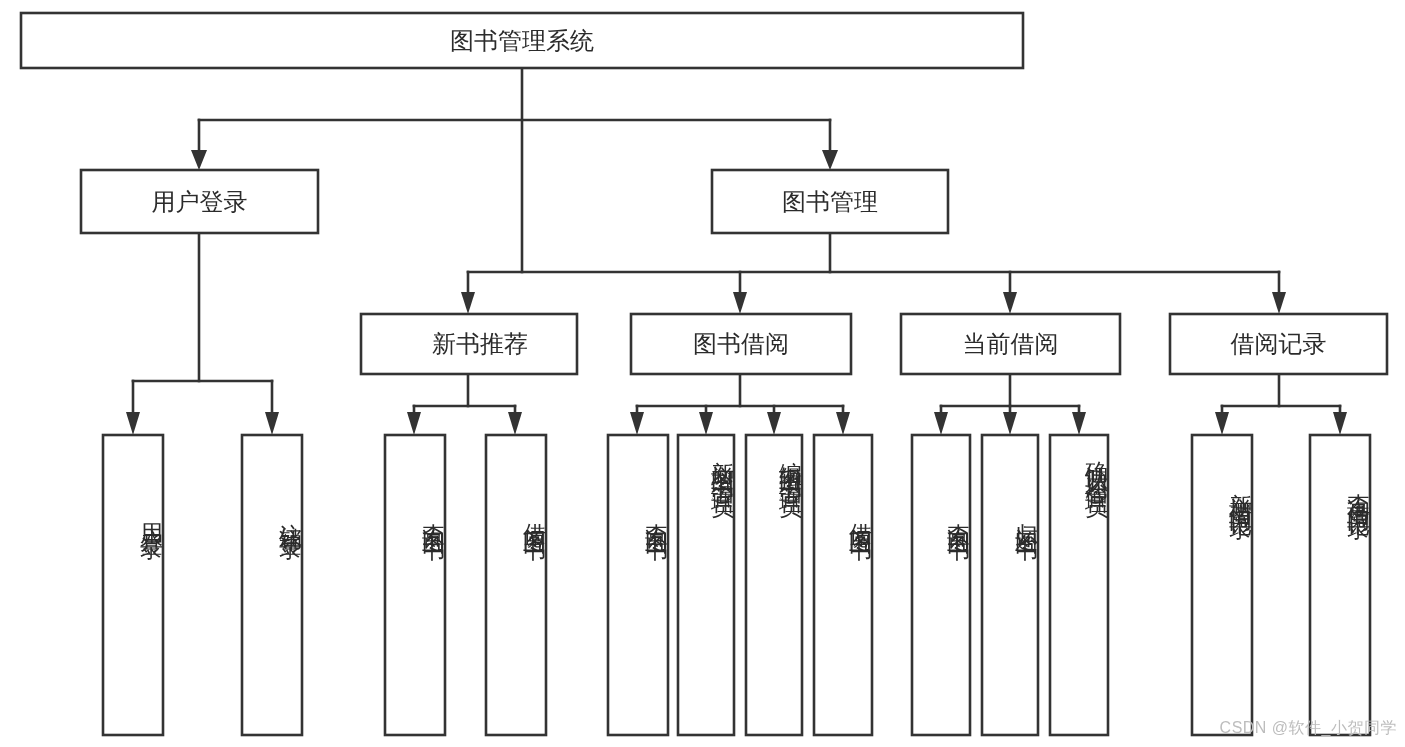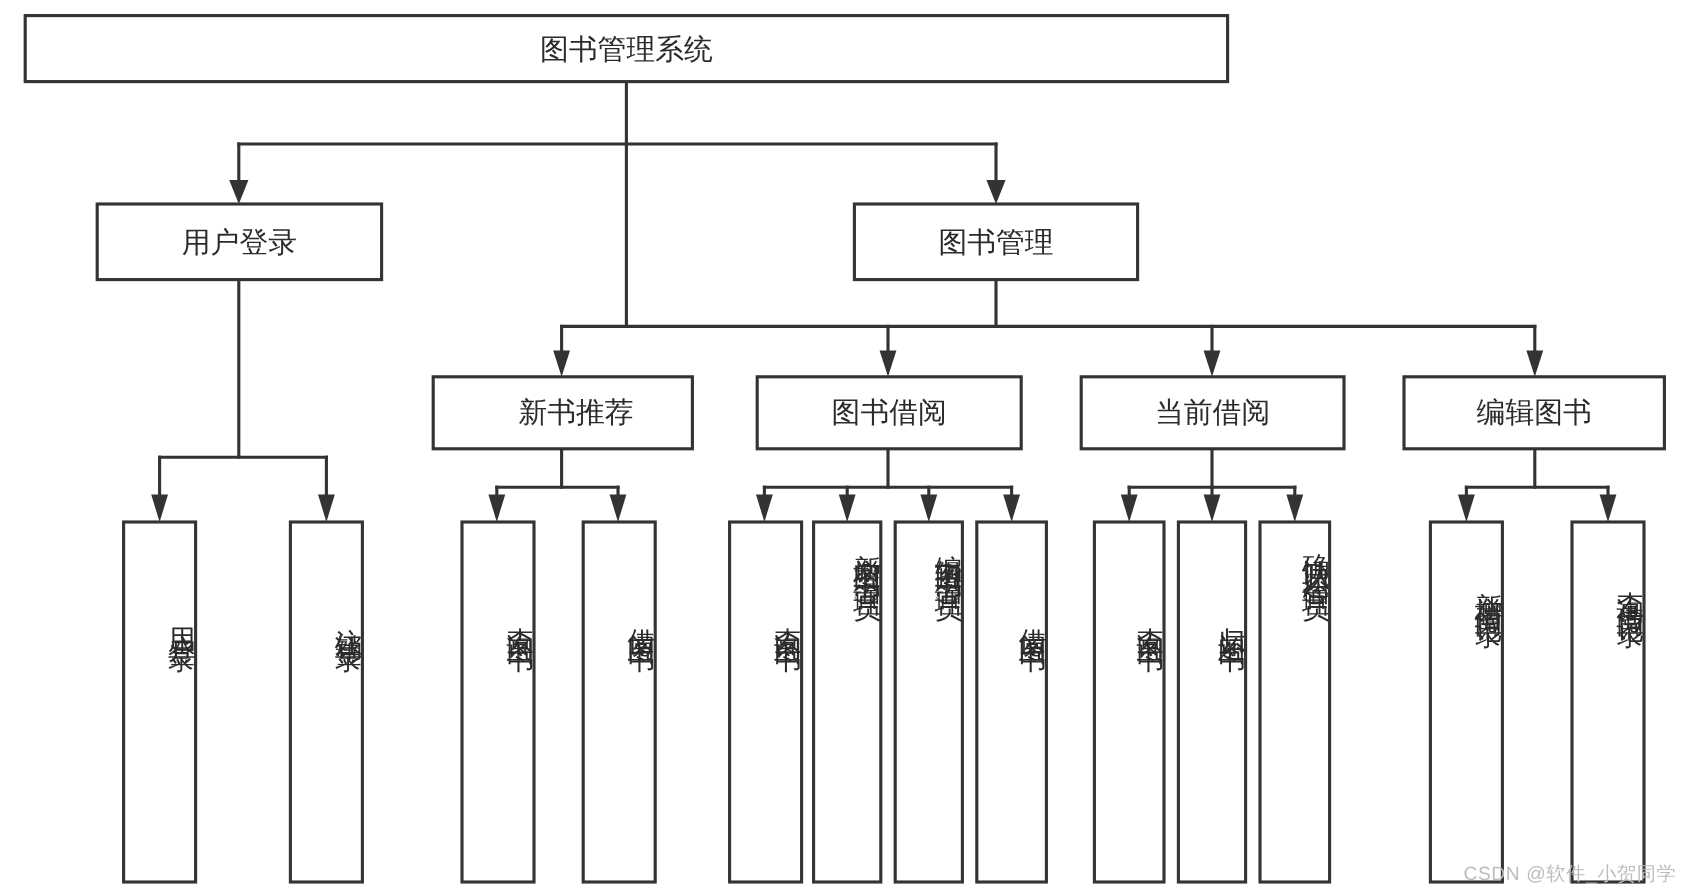--- a/index.html
+++ b/index.html
@@ -200,21 +200,21 @@
   </svg>
 
   <div class="htext" style="left:21px; top:13px; width:1002px; height:55px;">图书管理系统</div>
 
   <div class="htext" style="left:81px; top:170px; width:237px; height:63px;">用户登录</div>
   <div class="htext" style="left:712px; top:170px; width:236px; height:63px;border-radius:17px;">图书管理</div>
 
   <div class="htext" style="left:372px; top:314px; width:216px; height:60px;">新书推荐</div>
   <div class="htext" style="left:631px; top:314px; width:220px; height:60px;">图书借阅</div>
   <div class="htext" style="left:901px; top:314px; width:219px; height:60px;">当前借阅</div>
-  <div class="htext" style="left:1170px; top:314px; width:217px; height:60px;">编辑图书</div>
+  <div class="htext" style="left:1170px; top:314px; width:217px; height:60px;">借阅记录</div>
 
   <div class="vtext" style="left:103px; top:505px; width:60px;">用户登录</div>
   <div class="vtext" style="left:242px; top:505px; width:60px;">注销登录</div>
 
   <div class="vtext" style="left:385px; top:505px; width:60px;">查询图书</div>
   <div class="vtext" style="left:486px; top:505px; width:60px;">借阅图书</div>
 
   <div class="vtext" style="left:608px; top:505px; width:60px;">查询图书</div>
   <div class="vtext" style="left:678px; top:443px; width:56px;">新增图书（管理员）</div>
   <div class="vtext" style="left:746px; top:443px; width:56px;">编辑图书（管理员）</div>

